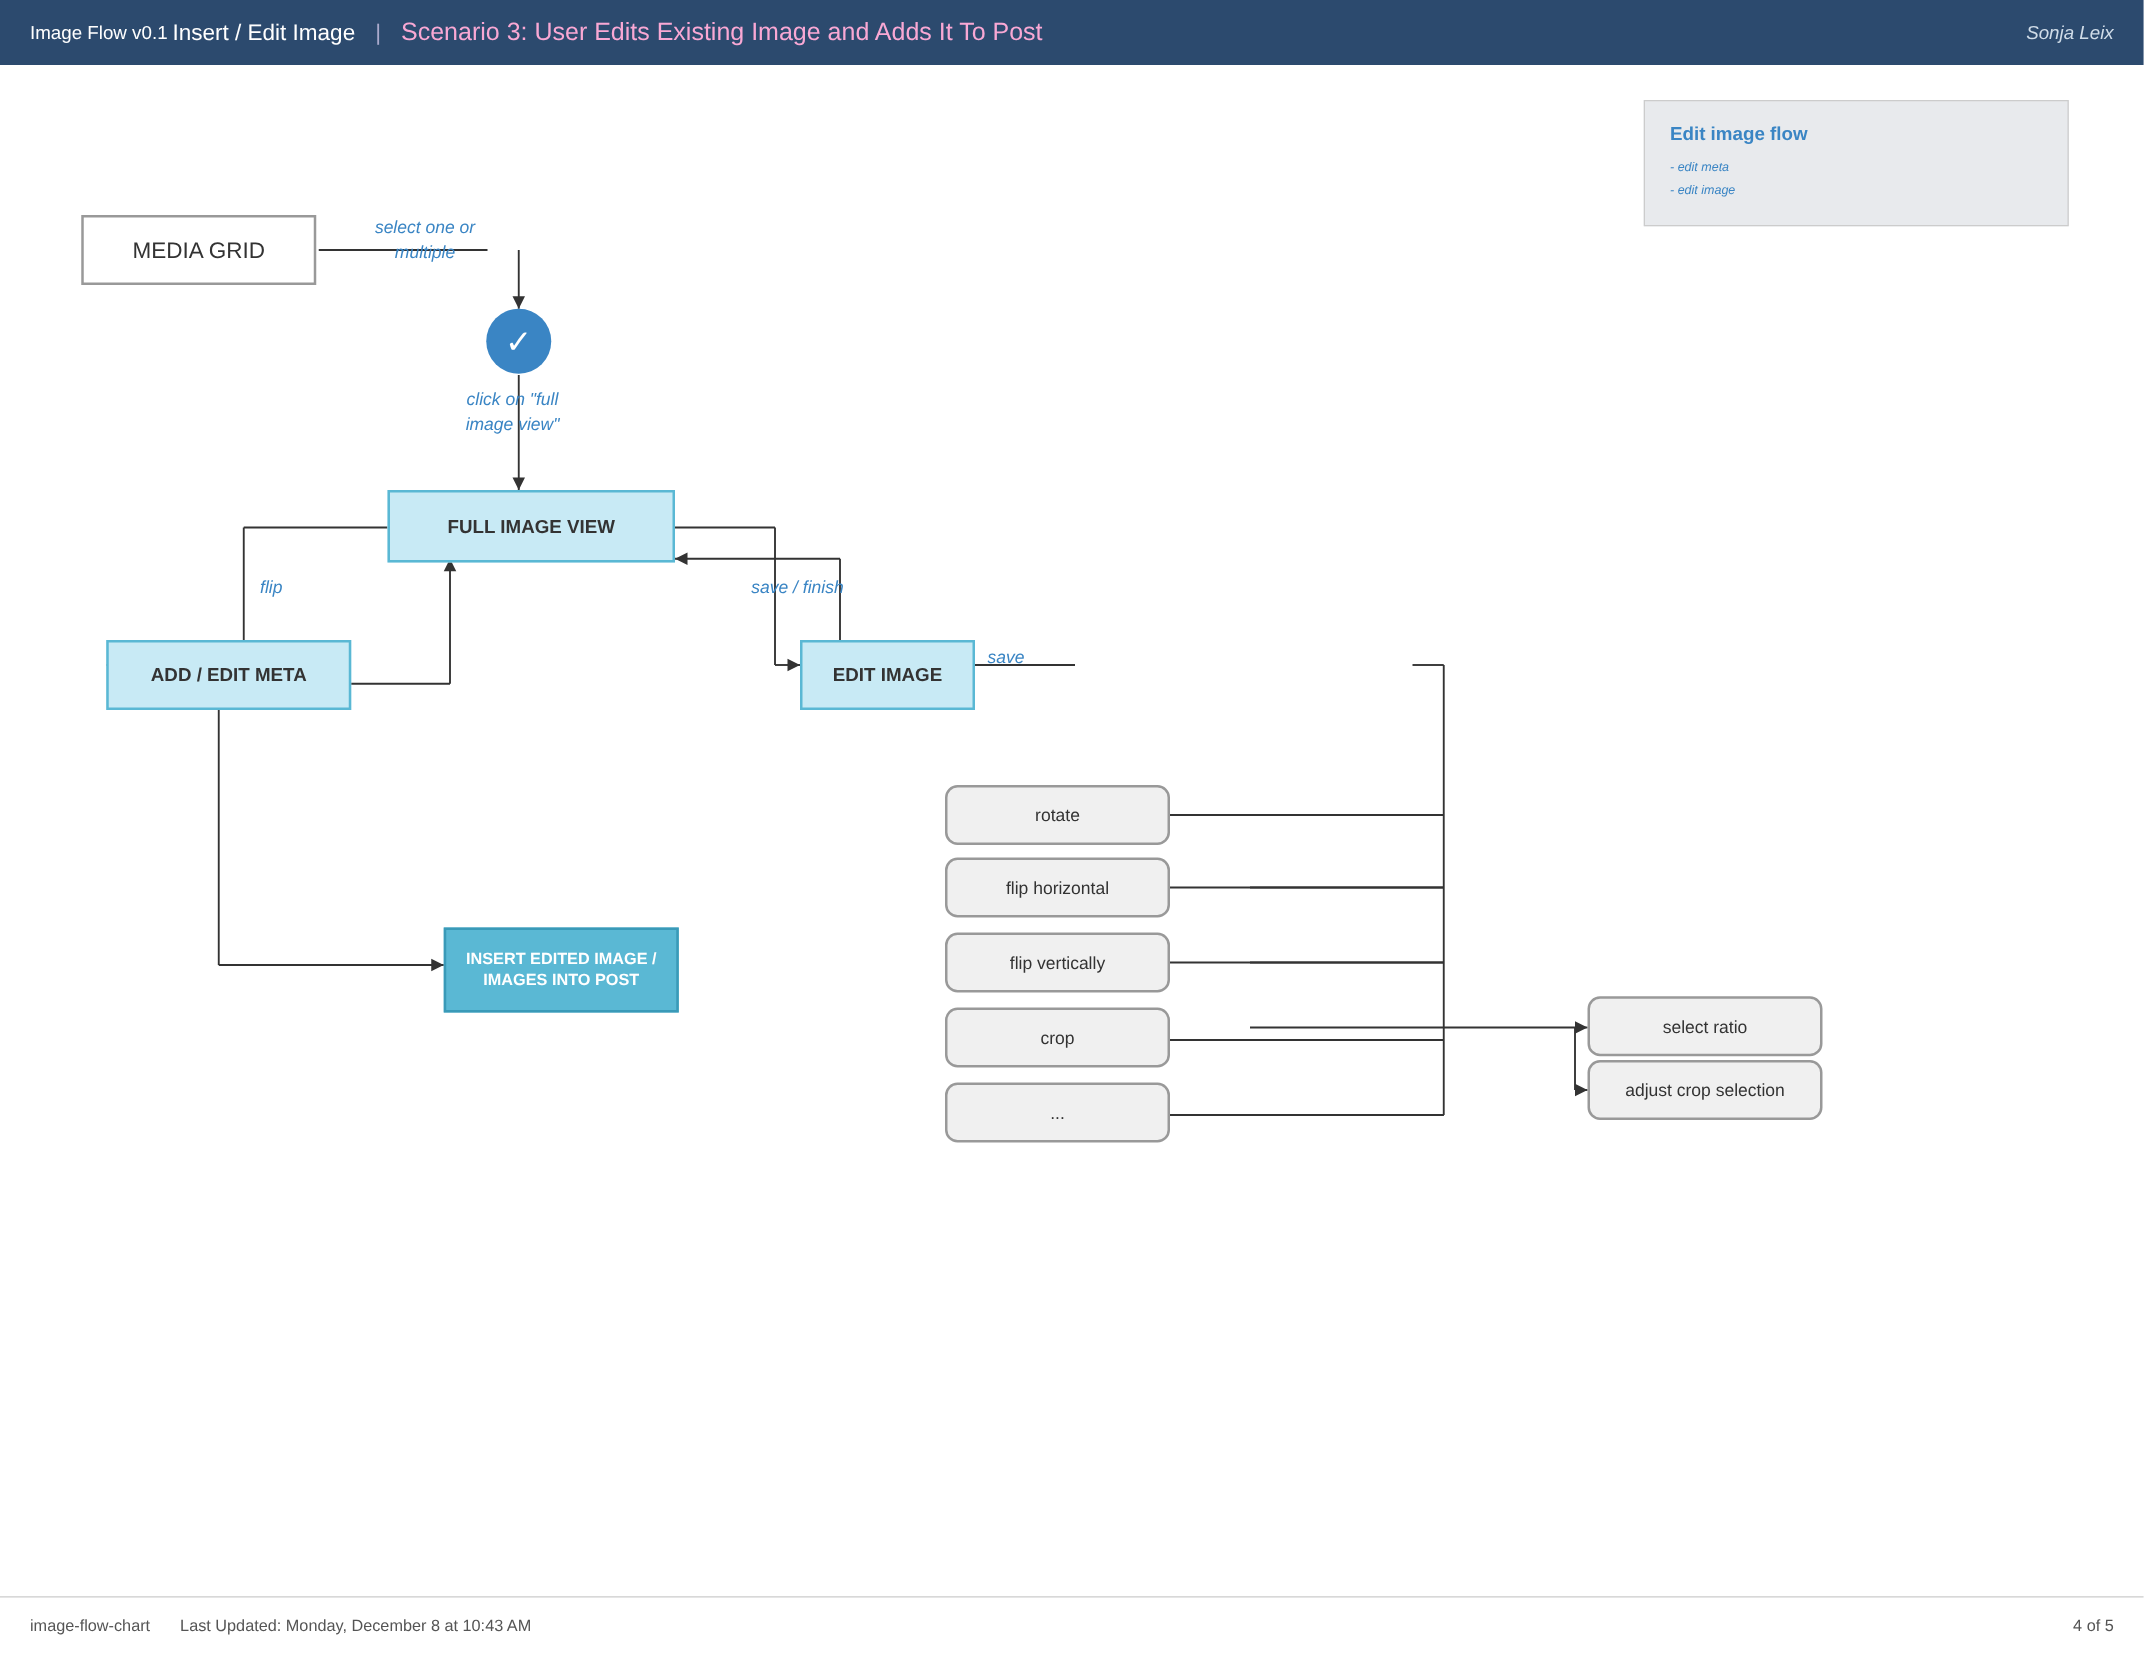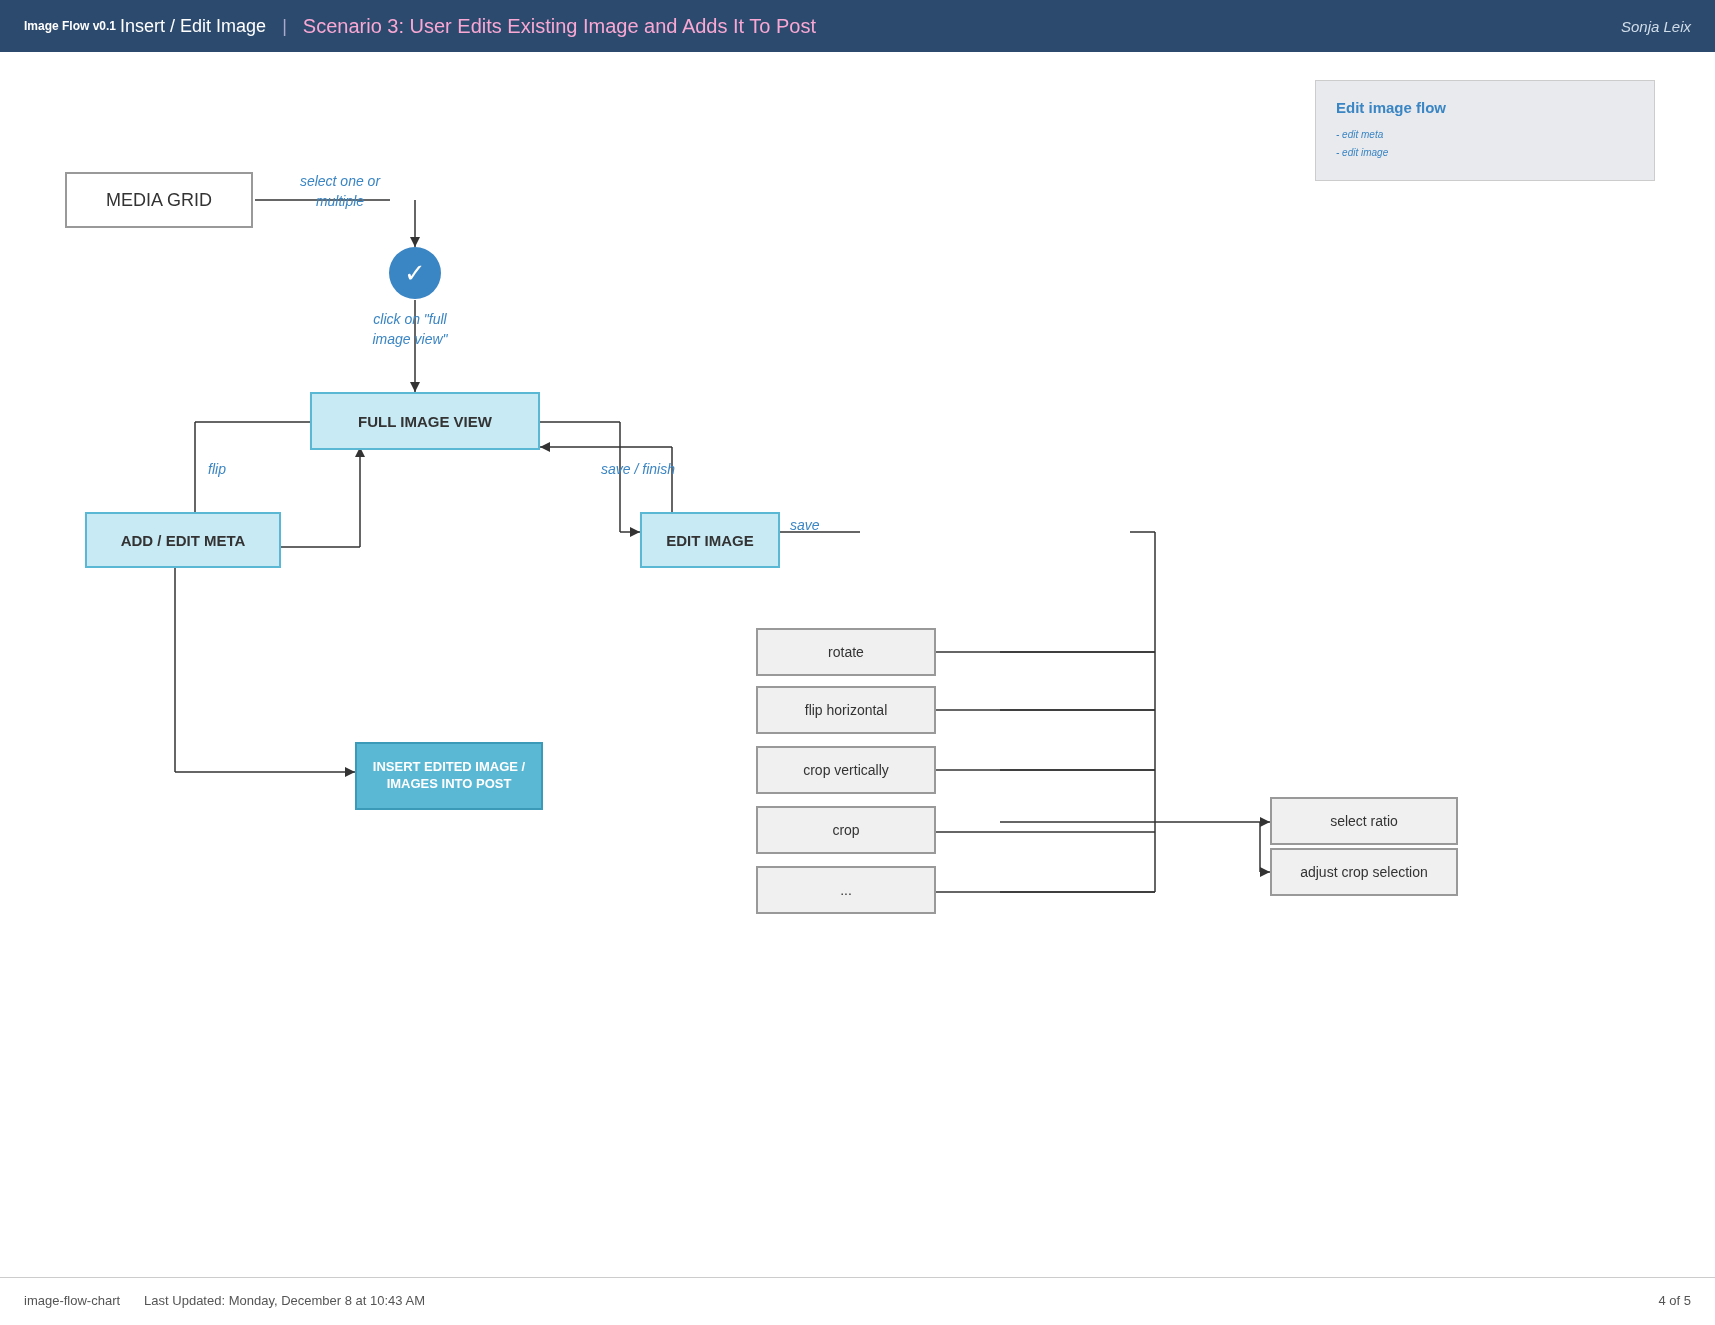--- a/index.html
+++ b/index.html
@@ -15,22 +15,22 @@
     
     .header {
       background: #2c4a6e;
       color: #fff;
       padding: 10px 24px;
       display: flex;
       align-items: center;
       height: 52px;
     }
     .header-title-bold {
-      font-weight: bold;
-      font-size: 12px;
+      font-weight: normal;
+      font-size: 15px;
       margin-right: 4px;
     }
     .header-title-regular {
       font-size: 18px;
       font-weight: normal;
       margin-right: 16px;
     }
     .header-separator {
       color: #aac;
       margin-right: 16px;
@@ -100,20 +100,21 @@
       background: #c8eaf5;
       border-color: #5ab8d4;
       color: #333;
     }
     .node-gray {
       background: #f0f0f0;
       border-color: #999;
       color: #333;
       font-weight: normal;
       font-size: 14px;
+      border-radius: 10px;
     }
     .node-white {
       background: #fff;
       border-color: #999;
       color: #333;
       font-weight: normal;
       font-size: 18px;
     }
 
     
@@ -326,21 +327,21 @@
 
   <div class="node node-gray" style="left: 756px; top: 576px; width: 180px; height: 48px;">
     <span>rotate</span>
   </div>
 
   <div class="node node-gray" style="left: 756px; top: 634px; width: 180px; height: 48px;">
     <span>flip horizontal</span>
   </div>
 
   <div class="node node-gray" style="left: 756px; top: 694px; width: 180px; height: 48px;">
-    <span>crop vertically</span>
+    <span>flip vertically</span>
   </div>
 
   <div class="node node-gray" style="left: 756px; top: 754px; width: 180px; height: 48px;">
     <span>crop</span>
   </div>
 
   <div class="node node-gray" style="left: 756px; top: 814px; width: 180px; height: 48px;">
     <span>...</span>
   </div>
 

